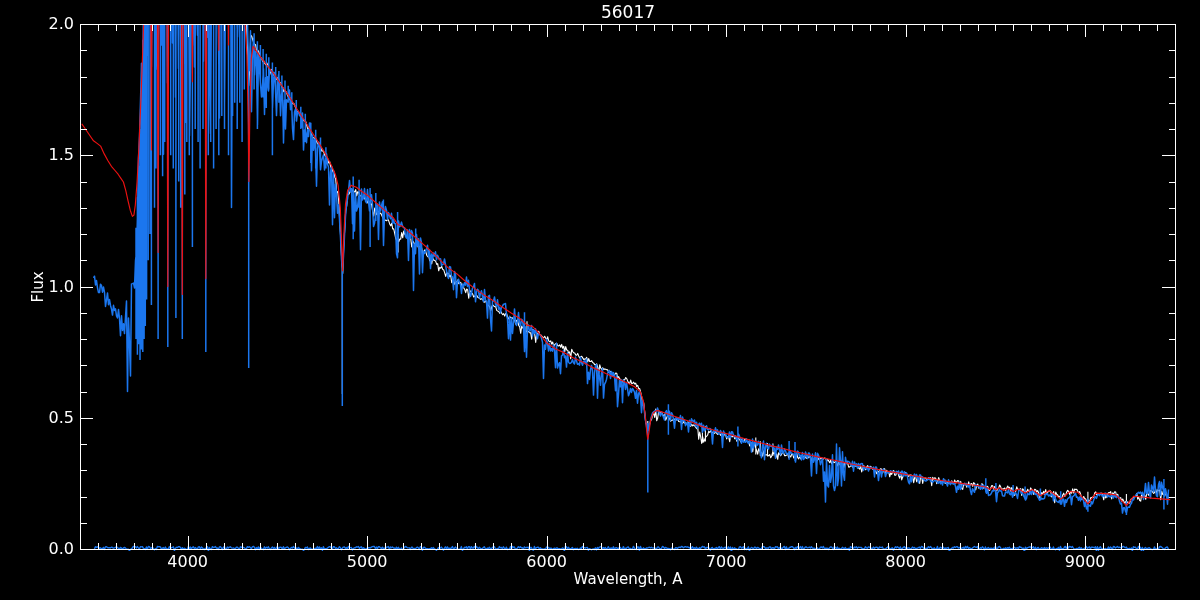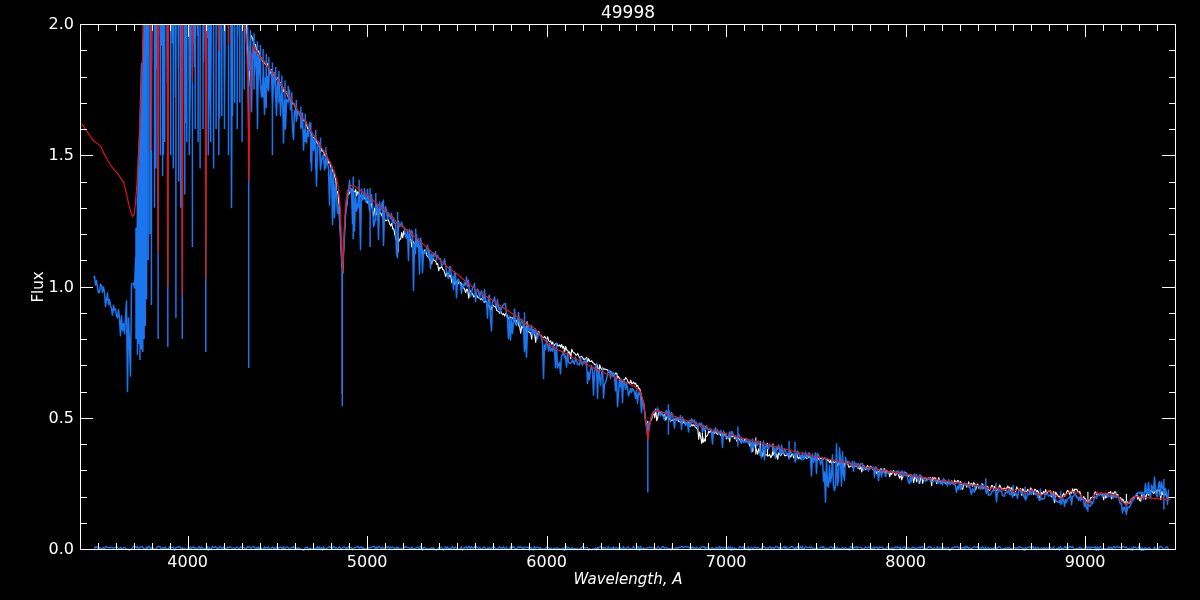--- a/index.html
+++ b/index.html
@@ -1,20 +1,20 @@
 <!DOCTYPE html>
 <html><head>
 <meta charset="utf-8">
 <style>
   html,body{margin:0;padding:0;background:#000;}
   .stage{position:relative;width:1200px;height:600px;background:#000;overflow:hidden;
          font-family:"DejaVu Sans",sans-serif;}
   .lbl{position:absolute;color:#fff;white-space:nowrap;}
   .title{left:628px;top:2px;transform:translateX(-50%);font-size:17px;}
-  .xlabel{left:628px;top:570px;transform:translateX(-50%);font-size:15px;font-style:italic;}
+  .xlabel{left:628px;top:570px;transform:translateX(-50%);font-size:15px;}
   .ylabel{left:38px;top:287px;transform:translate(-50%,-50%) rotate(-90deg);font-size:15px;}
   svg{position:absolute;left:0;top:0;}
   text{font-family:"DejaVu Sans",sans-serif;}
 </style>
 </head>
 <body>
 
 <div class="stage">
   <svg id="plot" width="1200" height="600">
       <defs>
@@ -196,16 +196,16 @@
         <text x="726.2" y="567" text-anchor="middle">7000</text>
         <text x="905.7" y="567" text-anchor="middle">8000</text>
         <text x="1085.2" y="567" text-anchor="middle">9000</text>
         <text x="74" y="554.0" text-anchor="end">0.0</text>
         <text x="74" y="422.8" text-anchor="end">0.5</text>
         <text x="74" y="291.5" text-anchor="end">1.0</text>
         <text x="74" y="160.3" text-anchor="end">1.5</text>
         <text x="74" y="29.0" text-anchor="end">2.0</text>
       </g>
     </svg>
-  <div class="lbl title">49998</div>
+  <div class="lbl title">56017</div>
   <div class="lbl xlabel">Wavelength, A</div>
   <div class="lbl ylabel">Flux</div>
 </div>
 
 </body></html>

